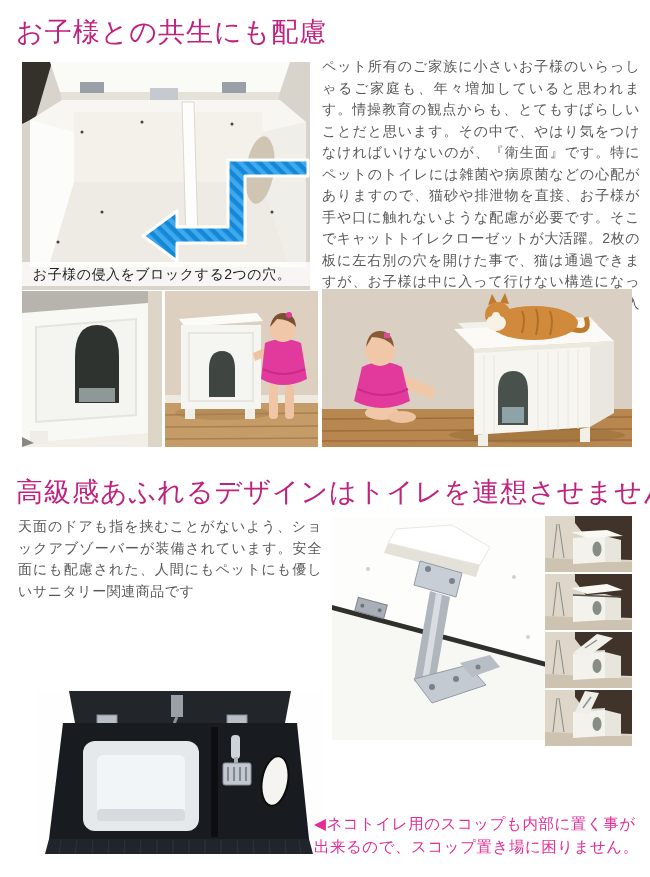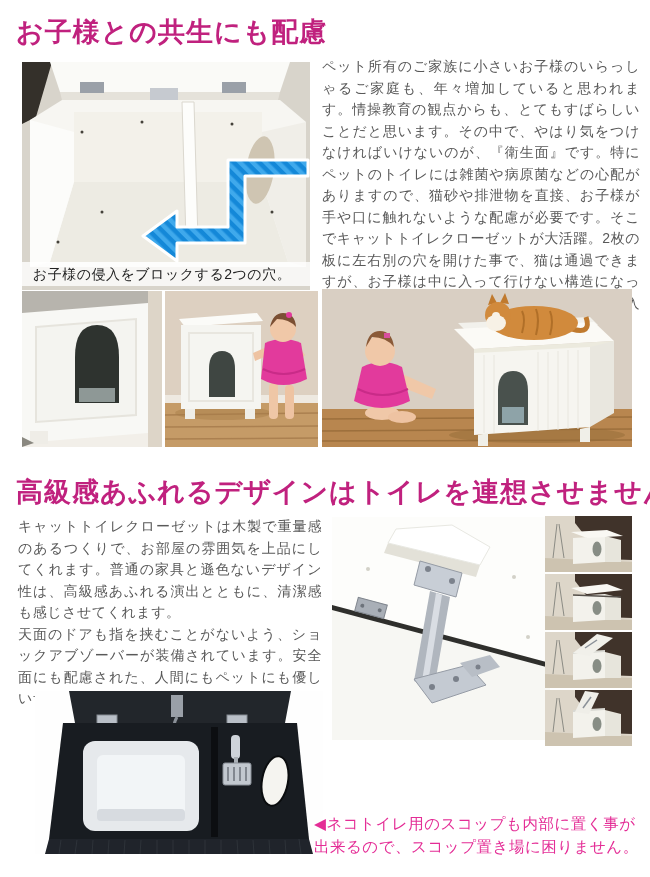--- a/index.html
+++ b/index.html
@@ -3,21 +3,21 @@
 <meta charset="utf-8">
 <style>
   html,body{margin:0;padding:0;background:#ffffff;}
   .page{
     position:relative;width:650px;height:877px;background:#ffffff;
     font-family:"Liberation Sans","DejaVu Sans",sans-serif;overflow:hidden;
   }
   .abs{position:absolute;}
   h2.sec-heading{
     margin:0;font-family:"Liberation Serif","DejaVu Serif",serif;
-    font-weight:bold;font-size:27px;letter-spacing:1px;color:#c0217e;
+    font-weight:normal;font-size:27px;letter-spacing:1px;color:#c0217e;
     white-space:nowrap;
   }
   .body-text{
     font-size:14px;line-height:21.5px;color:#595959;
     text-align:justify;letter-spacing:0.5px;
   }
   .photo{display:block;}
   .photo-frame{position:absolute;overflow:hidden;}
   .caption-bar{
     position:absolute;left:0;right:0;bottom:4px;height:24px;
@@ -169,21 +169,20 @@
         <circle cx="58" cy="62" r="15" fill="#f0c8a8"></circle>
         <path d="M44,58 Q46,42 58,42 Q70,42 72,58 Q64,48 50,48 Z" fill="#8a5a38"></path>
         <rect x="62" y="44" width="6" height="5" fill="#d84f9f"></rect>
       </g>
     </svg>
   </div>
 
   <h2 class="sec-heading abs" style="left:16px;top:474px;">高級感あふれるデザインはトイレを連想させません</h2>
 
   <div class="abs" style="left:18px;top:516px;width:304px;">
-    <div class="body-text">キャットトイレクローゼットは木製で重量感のあるつくりで、お部屋の雰囲気を上品にしてくれます。普通の家具と遜色ないデザイン性は、高級感あふれる演出とともに、清潔感も感じさせてくれます。</div>
     <div class="body-text">天面のドアも指を挟むことがないよう、ショックアブゾーバーが装備されています。安全面にも配慮された、人間にもペットにも優しいサニタリー関連商品です</div>
   </div>
 
   <div class="photo-frame" style="left:332px;top:517px;width:218px;height:223px;">
     <svg class="photo" width="218" height="223" viewBox="0 0 218 223">
       <rect width="218" height="223" fill="#f7f7f3"></rect>
       <polygon points="0,0 218,0 218,146 0,88" fill="#fdfdfb"></polygon>
       <polygon points="0,88 218,146 218,151 0,93" fill="#2f2f2c"></polygon>
       <g transform="rotate(15 39 91)">
         <rect x="24" y="84" width="30" height="14" fill="#a9afb7" stroke="#80868e" stroke-width="1"></rect>

